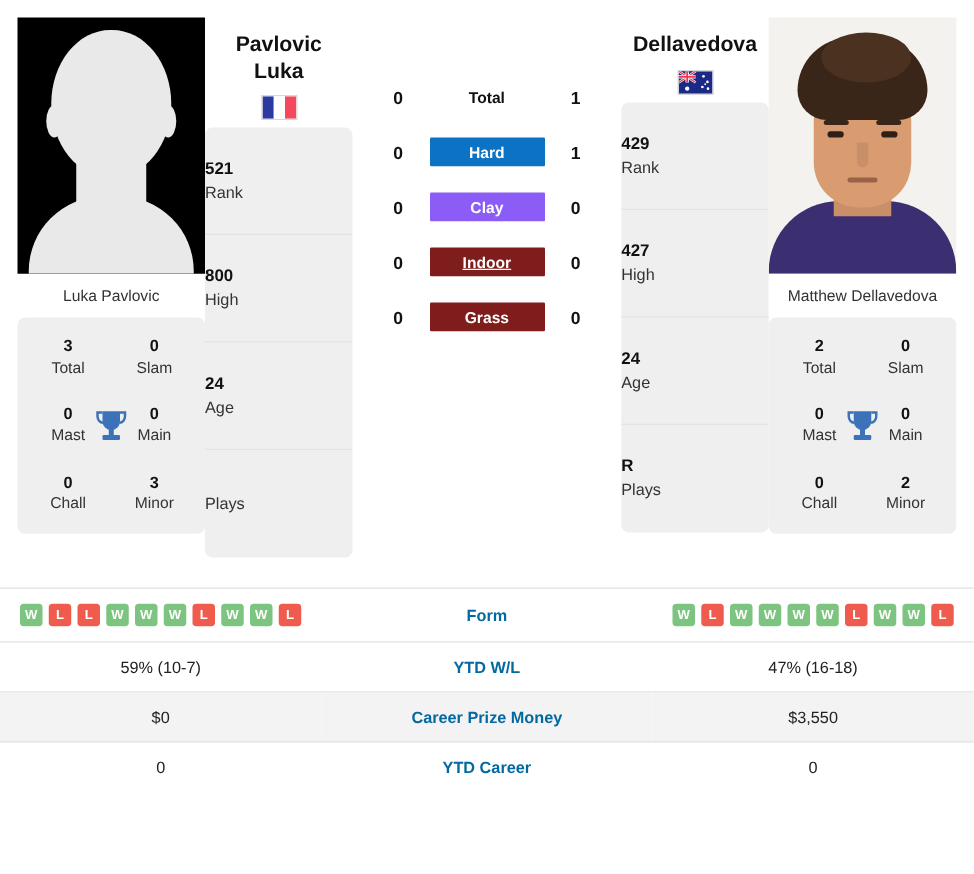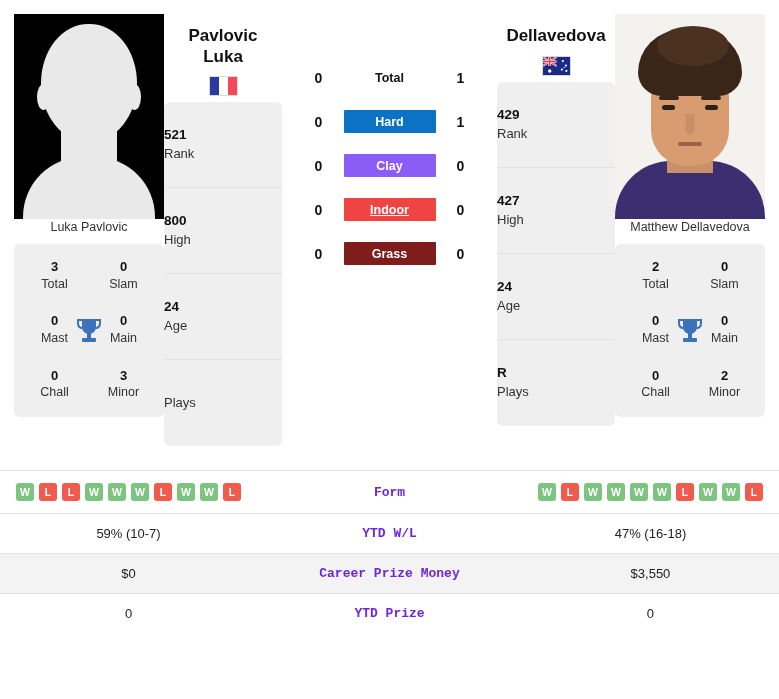--- a/index.html
+++ b/index.html
@@ -100,21 +100,21 @@
   }
   .ph-mouth {
     position:absolute; top:128px; left:50%; transform:translateX(-50%);
     width:24px; height:4px; background:#9c6149; border-radius:3px;
   }
 
   .photo-caption {
     text-align: center;
     font-size: 12.5px;
     color: #333;
-    padding: 1px 2px 10px 2px;
+    padding: 11px 2px 10px 2px;
     background: #ffffff;
   }
 
   .titles-card {
     background: #efefef;
     border-radius: 6px;
     padding: 14px 6px 16px 6px;
     position: relative;
   }
   .titles-grid {
@@ -185,21 +185,21 @@
   .cmp-table tr { border-top: 1px solid #e2e2e2; }
   .cmp-table tr.shaded { background: #f3f3f3; }
   .cmp-table td {
     padding: 12px 4px;
     font-size: 13px;
     color: #222;
     text-align: center;
     vertical-align: middle;
   }
   .cmp-table td.side { width: 33%; }
-  .cmp-table td.mid { width: 34%; font-weight: bold; color: #6d28d9; font-family: Liberation Mono, monospace; }
+  .cmp-table td.mid { width: 34%; font-weight: bold; color: #0369a1; }
 
   .form-strip { display: flex; justify-content: center; gap: 5px; }
   .badge {
     width: 18px; height: 18px; border-radius: 3px;
     display: flex; align-items: center; justify-content: center;
     font-size: 10.5px; font-weight: bold; color: #ffffff;
   }
   .badge.w { background: #7cc47f; }
   .badge.l { background: #ef5b4c; }
 </style>
@@ -298,21 +298,21 @@
         <div class="sc-pill" style="background: rgb(11, 114, 196);">Hard</div>
         <div class="sc-num">1</div>
       </div>
       <div class="surface-row">
         <div class="sc-num">0</div>
         <div class="sc-pill" style="background: #8b5cf6;">Clay</div>
         <div class="sc-num">0</div>
       </div>
       <div class="surface-row">
         <div class="sc-num">0</div>
-        <div class="sc-pill" style="background: #ef4444; text-decoration: underline;">Indoor</div>
+        <div class="sc-pill" style="background: #7f1d1d; text-decoration: underline;">Indoor</div>
         <div class="sc-num">0</div>
       </div>
       <div class="surface-row">
         <div class="sc-num">0</div>
         <div class="sc-pill" style="background: #7f1d1d;">Grass</div>
         <div class="sc-num">0</div>
       </div>
     </div>
 
   <div class="rank-col">
@@ -450,17 +450,17 @@
         <td class="mid">YTD W/L</td>
         <td class="side">47% (16-18)</td>
       </tr>
       <tr class="shaded">
         <td class="side">$0</td>
         <td class="mid">Career Prize Money</td>
         <td class="side">$3,550</td>
       </tr>
       <tr>
         <td class="side">0</td>
-        <td class="mid">YTD Prize</td>
+        <td class="mid">YTD Career</td>
         <td class="side">0</td>
       </tr>
     </tbody>
 </table>
 
 </body></html>

